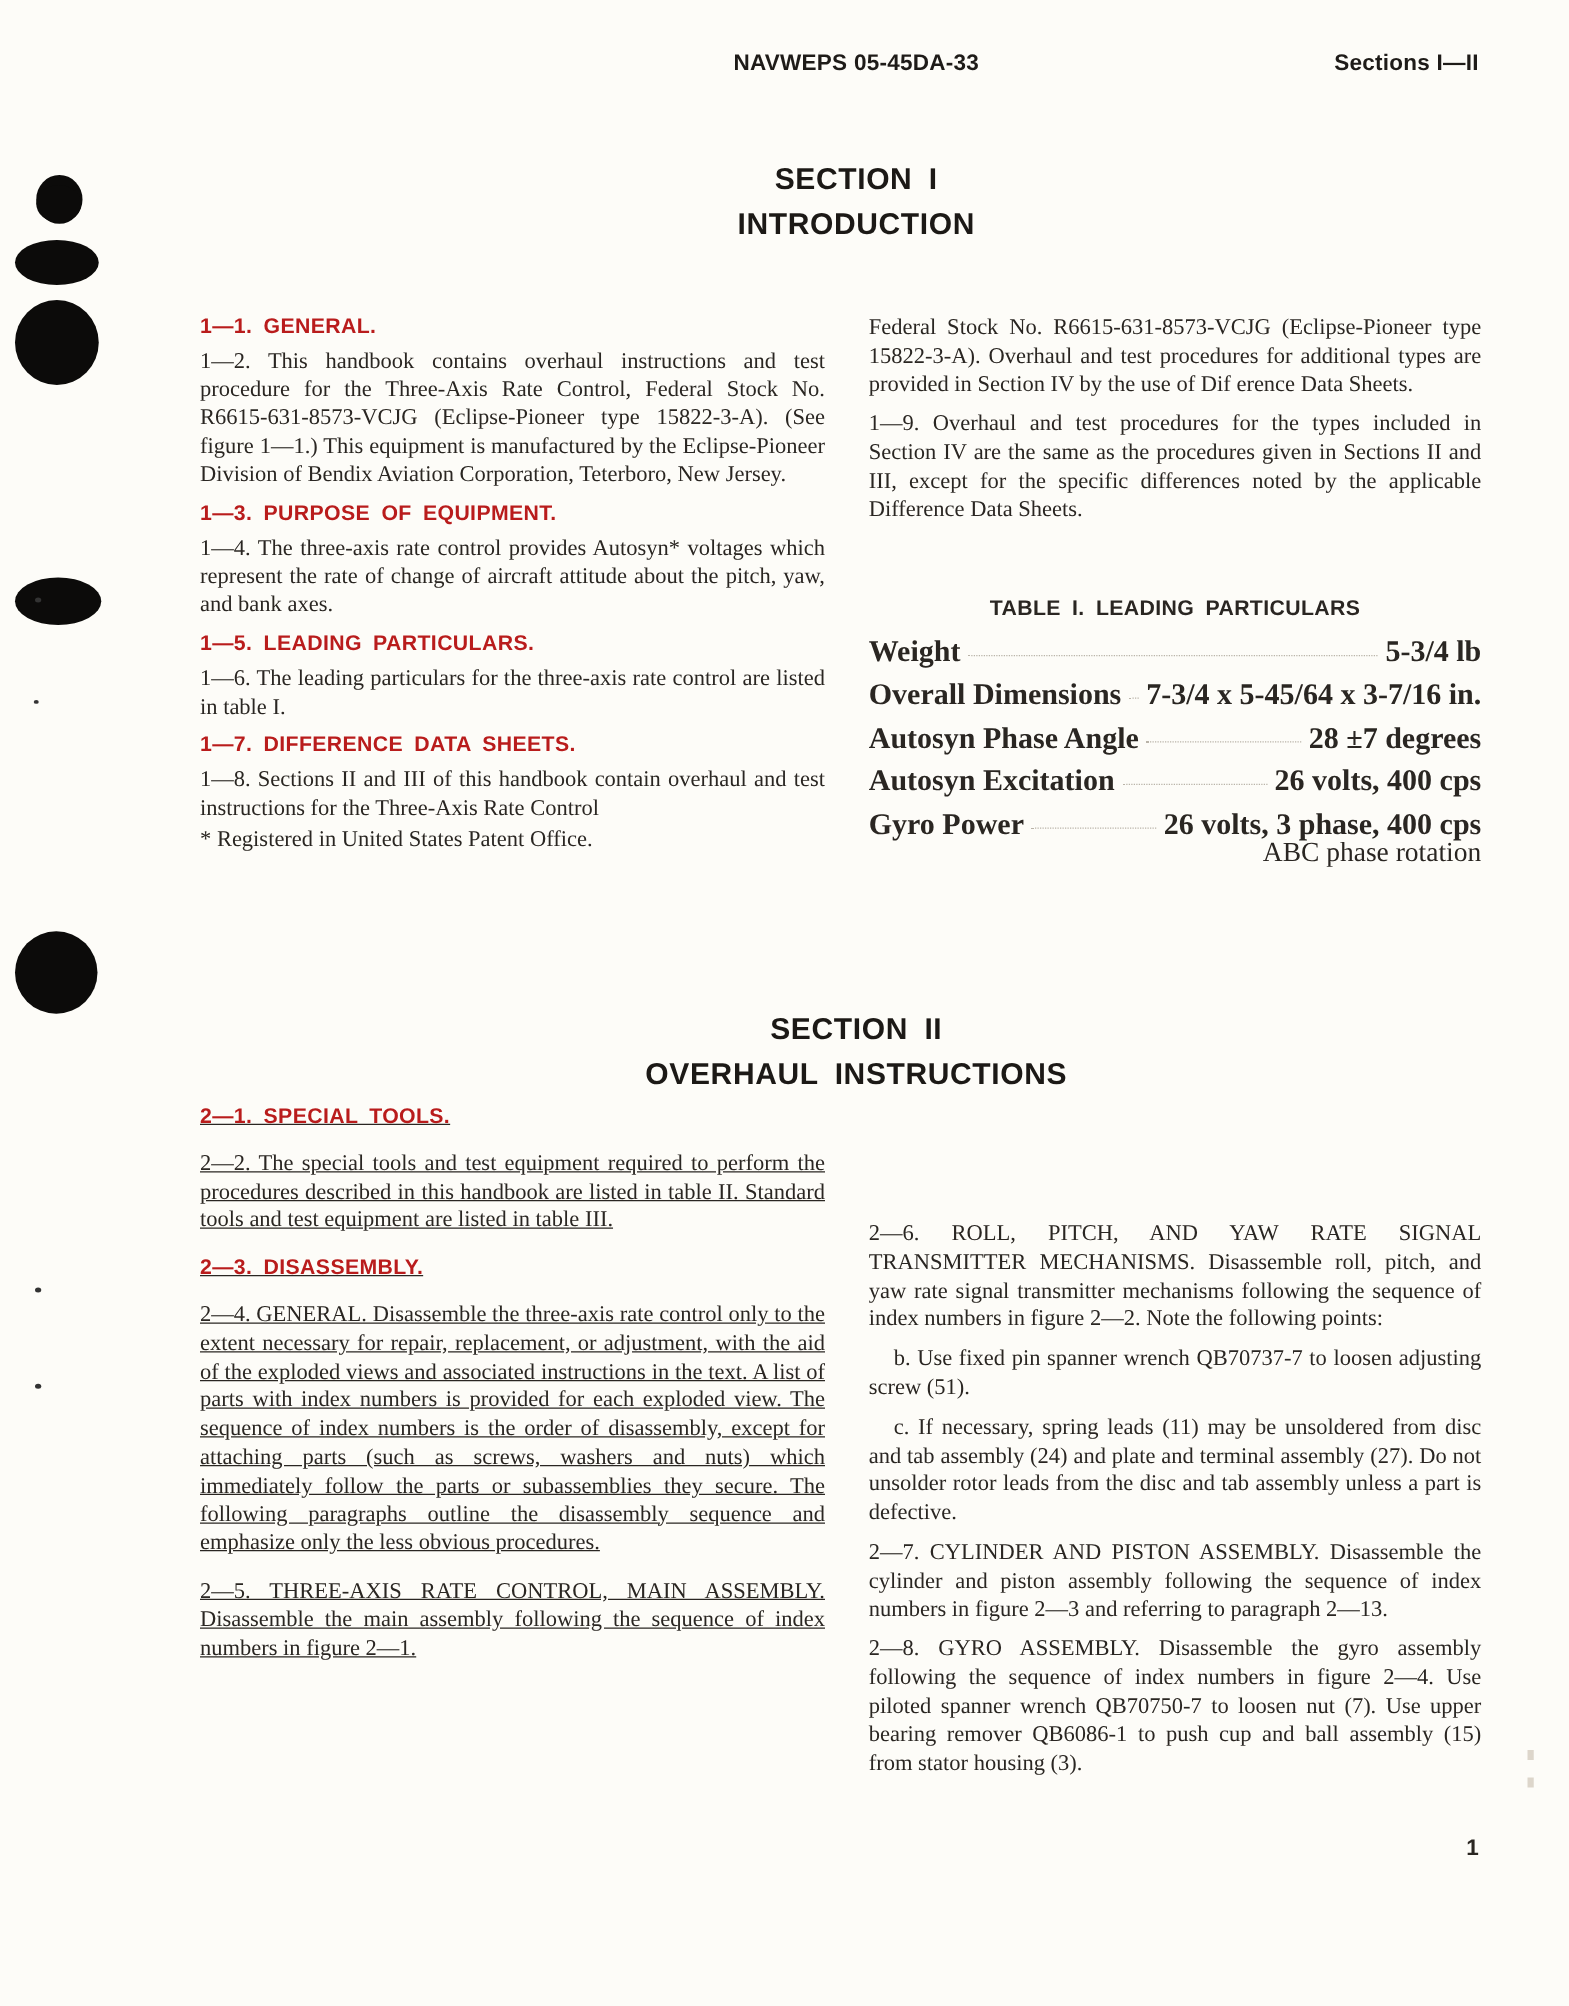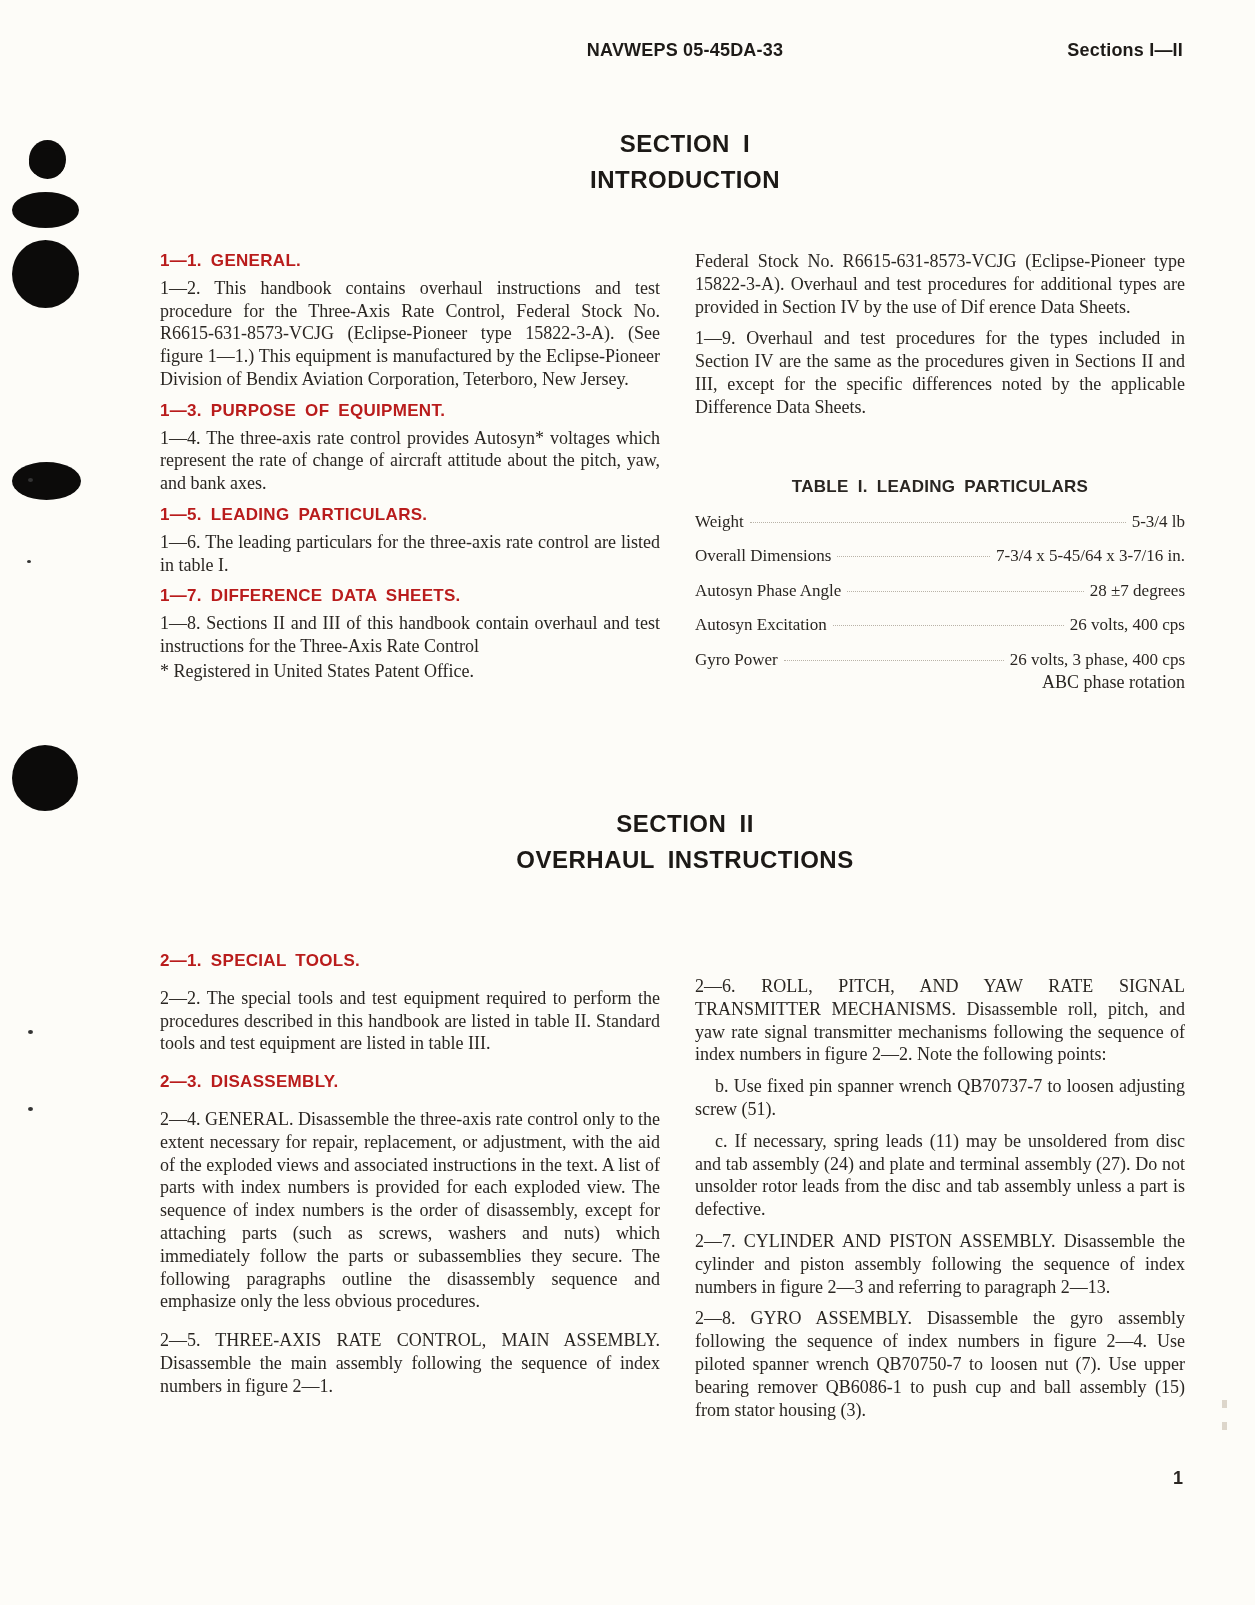--- a/index.html
+++ b/index.html
@@ -70,34 +70,35 @@
     font-weight: bold;
     font-size: 17px;
     letter-spacing: 0.3px;
     word-spacing: 4px;
     margin: 0 0 12px 0;
   }
   .trow {
     display: flex;
     align-items: baseline;
     height: 34.5px;
-    font-size: 17px;
+    font-size: 24px;
+    font-weight: bold;
   }
   .trow .lbl { white-space: nowrap; }
   .trow .dots {
     flex: 1;
     border-bottom: 1.5px dotted #b9b3a8;
     margin: 0 6px;
     position: relative;
     top: -4px;
   }
   .trow .val { white-space: nowrap; }
   .trow-sub {
     text-align: right;
-    font-size: 18px;
+    font-size: 22px;
     margin-top: -12px;
   }
   .pagenum {
     position: absolute;
     right: 72px; top: 1468px;
     font-family: "Liberation Sans", "DejaVu Sans", sans-serif;
     font-weight: bold;
     font-size: 18px;
   }
   .edge-mark {
@@ -171,21 +172,21 @@
     <span class="lbl">Gyro Power</span>
     <span class="dots"></span>
     <span class="val">26 volts, 3 phase, 400 cps</span>
   </div>
   <div class="trow-sub">ABC phase rotation</div>
 </div>
 
 <div class="section-title" style="top:810px;">SECTION II</div>
 <div class="section-title" style="top:846px;">OVERHAUL INSTRUCTIONS</div>
 
-<div class="col col-left" style="top:950px;">
+<div class="col col-left" style="top:882px;text-decoration:underline;">
   <div class="h" style="margin-bottom:14px;">2—1. SPECIAL TOOLS.</div>
   <p style="margin-bottom:16px;">2—2. The special tools and test equipment required to perform the procedures described in this handbook are listed in table II. Standard tools and test equipment are listed in table III.</p>
   <div class="h" style="margin-bottom:14px;">2—3. DISASSEMBLY.</div>
   <p style="margin-bottom:16px;">2—4. GENERAL. Disassemble the three-axis rate control only to the extent necessary for repair, replacement, or adjustment, with the aid of the exploded views and associated instructions in the text. A list of parts with index numbers is provided for each exploded view. The sequence of index numbers is the order of disassembly, except for attaching parts (such as screws, washers and nuts) which immediately follow the parts or subassemblies they secure. The following paragraphs outline the disassembly sequence and emphasize only the less obvious procedures.</p>
   <p>2—5. THREE-AXIS RATE CONTROL, MAIN ASSEMBLY. Disassemble the main assembly following the sequence of index numbers in figure 2—1.</p>
 </div>
 
 <div class="col col-right" style="top:975px;">
   <p>2—6. ROLL, PITCH, AND YAW RATE SIGNAL TRANSMITTER MECHANISMS. Disassemble roll, pitch, and yaw rate signal transmitter mechanisms following the sequence of index numbers in figure 2—2. Note the following points:</p>
   <p class="indent">b. Use fixed pin spanner wrench QB70737-7 to loosen adjusting screw (51).</p>

